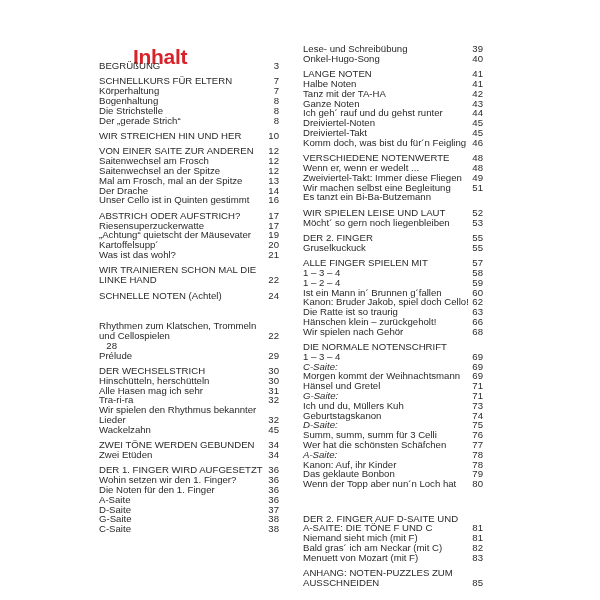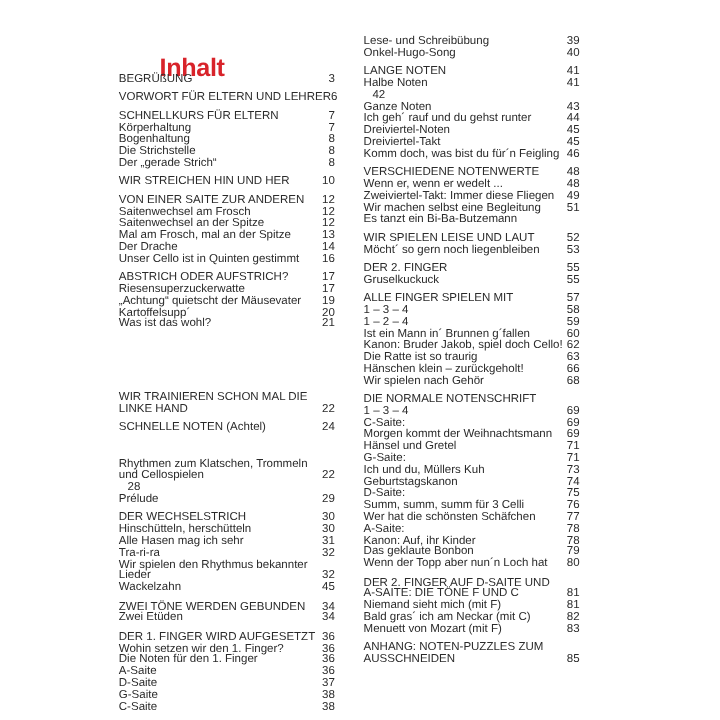--- a/index.html
+++ b/index.html
@@ -2,48 +2,42 @@
 <html><head>
   <meta charset="utf-8">
   <style>
     html, body { margin:0; padding:0; background:#ffffff; }
     body { width:600px; height:600px; position:relative; overflow:hidden;
            font-family: "Liberation Sans", sans-serif; color:#2a2a2a; }
     .title { position:absolute; left:117px; top:29px; font-size:21px; font-weight:bold;
              color:#d8232a; letter-spacing:-0.3px; margin:16px; }
     .col { position:absolute; width:180px; }
     .col.left { left:99px; top:61px; }
-    .col.right { left:303px; top:30px; }
+    .col.right { left:303px; top:44px; }
     .group { margin-bottom:5.6px; }
     .row { display:flex; justify-content:space-between; align-items:flex-end;
            font-size:9.6px; line-height:9.8px; white-space:nowrap; }
     .row .t { flex:1; }
     .row .p { width:18px; text-align:right; }
     .row.multi .t { white-space:normal; line-height:9.8px; }
-    .it .t { }
+    .it .t { font-style:italic; }
   </style>
 </head>
 <body>
 
 <h1 class="title">Inhalt</h1>
 <div class="col left">
     <div class="group">
       <div class="row">
         <span class="t">BEGRÜßUNG</span>
         <span class="p">3</span>
       </div>
     </div>
     <div class="group">
       <div class="row">
-        <span class="t">VORWORT FÜR ELTERN UND LEHRER</span>
-        <span class="p">6</span>
-      </div>
-    </div>
-    <div class="group">
-      <div class="row">
         <span class="t">SCHNELLKURS FÜR ELTERN</span>
         <span class="p">7</span>
       </div>
       <div class="row">
         <span class="t">Körperhaltung</span>
         <span class="p">7</span>
       </div>
       <div class="row">
         <span class="t">Bogenhaltung</span>
         <span class="p">8</span>
@@ -106,21 +100,21 @@
         <span class="t">Kartoffelsupp´</span>
         <span class="p">20</span>
       </div>
       <div class="row">
         <span class="t">Was ist das wohl?</span>
         <span class="p">21</span>
       </div>
     </div>
     <div class="group">
       <div class="row multi">
-        <span class="t" style="max-width: 165px; margin-top: 45px;">WIR TRAINIEREN SCHON MAL DIE LINKE HAND</span>
+        <span class="t" style="max-width: 165px;">WIR TRAINIEREN SCHON MAL DIE LINKE HAND</span>
         <span class="p">22</span>
       </div>
     </div>
     <div class="group">
       <div class="row">
         <span class="t">SCHNELLE NOTEN (Achtel)</span>
         <span class="p">24</span>
       </div>
       <div class="row multi">
         <span class="t" style="max-width: 165px; margin-top: 21px;">Rhythmen zum Klatschen, Trommeln und Cellospielen</span>
@@ -215,20 +209,21 @@
     <div class="group">
       <div class="row">
         <span class="t">LANGE NOTEN</span>
         <span class="p">41</span>
       </div>
       <div class="row">
         <span class="t">Halbe Noten</span>
         <span class="p">41</span>
       </div>
       <div class="row">
+        <span class="t">Tanz mit der TA-HA</span>
         <span class="p">42</span>
       </div>
       <div class="row">
         <span class="t">Ganze Noten</span>
         <span class="p">43</span>
       </div>
       <div class="row">
         <span class="t">Ich geh´ rauf und du gehst runter</span>
         <span class="p">44</span>
       </div>
@@ -378,21 +373,21 @@
         <span class="t">Das geklaute Bonbon</span>
         <span class="p">79</span>
       </div>
       <div class="row">
         <span class="t">Wenn der Topp aber nun´n Loch hat</span>
         <span class="p">80</span>
       </div>
     </div>
     <div class="group">
       <div class="row multi">
-        <span class="t" style="max-width: 165px;">DER 2. FINGER AUF D-SAITE UND A-SAITE: DIE TÖNE F UND C</span>
+        <span class="t" style="max-width: 165px; margin-top: 19px;">DER 2. FINGER AUF D-SAITE UND A-SAITE: DIE TÖNE F UND C</span>
         <span class="p">81</span>
       </div>
       <div class="row">
         <span class="t">Niemand sieht mich (mit F)</span>
         <span class="p">81</span>
       </div>
       <div class="row">
         <span class="t">Bald gras´ ich am Neckar (mit C)</span>
         <span class="p">82</span>
       </div>

